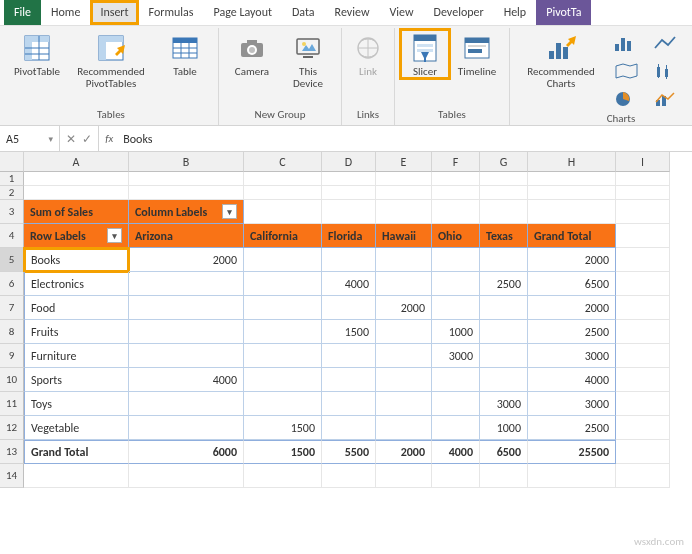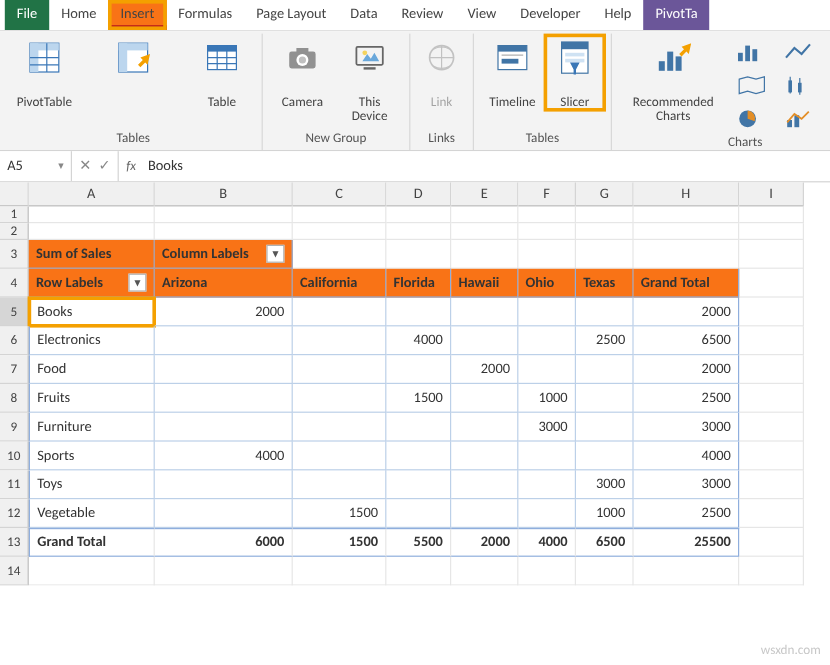--- a/index.html
+++ b/index.html
@@ -19,21 +19,21 @@
     border-bottom: 1px solid #e0e0e0;
     display: flex;
     padding: 0 4px;
   }
   .tab {
     padding: 5px 10px 4px;
     color: #444;
     cursor: pointer;
     font-size: 12px;
   }
-  .tab.active { background: #f97316; border-bottom: 4px solid #b91c1c; }
+  .tab.active { background: #e5e5e5; border-bottom: 2px solid #b91c1c; }
   .tab-highlight { outline: 3px solid #f4a000; outline-offset: -3px; }
   .tab.pvt { background:#6b5699; color:#fff; }
   
   .ribbon {
     height: 100px;
     background: #f3f3f3;
     display: flex;
     border-bottom: 1px solid #d4d4d4;
     padding: 2px 4px 0;
   }
@@ -41,21 +41,21 @@
     border-right: 1px solid #d8d8d8;
     padding: 2px 6px 0;
     display: flex;
     flex-direction: column;
     justify-content: space-between;
   }
   .group-row { display: flex; gap: 2px; align-items: flex-start; }
   .glabel { text-align: center; font-size: 11px; color: #555; padding-bottom: 4px; }
   .btn-lg {
     display: flex; flex-direction: column; align-items: center;
-    width: 54px; padding: 2px 2px 0; cursor: pointer; text-align:center;gap:13px;
+    width: 54px; padding: 2px 2px 0; cursor: pointer; text-align:center;
   }
   .btn-lg .icon { width: 32px; height: 32px; display:flex; align-items:center; justify-content:center; }
   .btn-lg span.lbl { font-size: 11px; line-height: 1.1; margin-top: 2px; color:#444; }
   .btn-lg.recommended { width: 90px; }
   .highlight-box { outline: 3px solid #f4a000; outline-offset: -1px; }
   .chart-grid { display:flex; flex-direction:column; gap:2px; }
   .chart-row { display:flex; gap:2px; }
   .chart-ico { width:38px; height:26px; display:flex; align-items:center; justify-content:center; cursor:pointer; }
   svg { display:block; }
   
@@ -144,20 +144,21 @@
       </div>
       <div class="btn-lg recommended">
         <div class="icon">
           <svg width="28" height="28">
               <rect x="2" y="2" width="24" height="24" fill="#fff" stroke="#3a77b7"></rect>
               <rect x="2" y="2" width="24" height="6" fill="#bcd6ee"></rect>
               <rect x="2" y="2" width="7" height="24" fill="#bcd6ee"></rect>
               <polygon points="20,14 28,11 26,20 24,18 20,22 18,20 22,16" fill="#f4a000"></polygon>
             </svg>
         </div>
+        <span class="lbl">Recommended PivotTables</span>
       </div>
       <div class="btn-lg">
         <div class="icon">
           <svg width="28" height="28">
               <rect x="2" y="4" width="24" height="20" fill="#fff" stroke="#3a77b7"></rect>
               <rect x="2" y="4" width="24" height="5" fill="#3a77b7"></rect>
               <line x1="10" y1="4" x2="10" y2="24" stroke="#3a77b7"></line>
               <line x1="18" y1="4" x2="18" y2="24" stroke="#3a77b7"></line>
               <line x1="2" y1="14" x2="26" y2="14" stroke="#3a77b7"></line>
               <line x1="2" y1="19" x2="26" y2="19" stroke="#3a77b7"></line>
@@ -207,42 +208,42 @@
             </svg>
         </div>
         <span class="lbl">Link</span>
       </div>
     </div>
     <div class="glabel">Links</div>
   </div>
 
   <div class="group">
     <div class="group-row">
-      <div class="btn-lg" style="width:52px">
-        <div class="icon">
-          <svg width="30" height="30">
-              <rect x="3" y="5" width="24" height="20" fill="#fff" stroke="#4175a6"></rect>
-              <rect x="3" y="5" width="24" height="5" fill="#4175a6"></rect>
-              <rect x="6" y="16" width="14" height="4" fill="#4175a6"></rect>
-              <line x1="6" y1="13" x2="24" y2="13" stroke="#b0b0b0"></line>
-            </svg>
-        </div>
-        <span class="lbl">Timeline</span>
-      </div>
       <div class="btn-lg highlight-box" style="width:48px">
         <div class="icon">
           <svg width="30" height="30">
               <rect x="4" y="2" width="22" height="26" fill="#fff" stroke="#4175a6"></rect>
               <rect x="4" y="2" width="22" height="6" fill="#4175a6"></rect>
               <rect x="7" y="11" width="16" height="3" fill="#cfe2f3"></rect>
               <rect x="7" y="16" width="16" height="3" fill="#cfe2f3"></rect>
               <polygon points="11,19 19,19 16,25 16,29 14,29 14,25" fill="#3a77b7"></polygon>
             </svg>
         </div>
         <span class="lbl">Slicer</span>
+      </div>
+      <div class="btn-lg" style="width:52px">
+        <div class="icon">
+          <svg width="30" height="30">
+              <rect x="3" y="5" width="24" height="20" fill="#fff" stroke="#4175a6"></rect>
+              <rect x="3" y="5" width="24" height="5" fill="#4175a6"></rect>
+              <rect x="6" y="16" width="14" height="4" fill="#4175a6"></rect>
+              <line x1="6" y1="13" x2="24" y2="13" stroke="#b0b0b0"></line>
+            </svg>
+        </div>
+        <span class="lbl">Timeline</span>
       </div>
     </div>
     <div class="glabel">Tables</div>
   </div>
 
   <div class="group" style="flex:1">
     <div class="group-row">
       <div class="btn-lg recommended">
         <div class="icon">
           <svg width="30" height="30">

